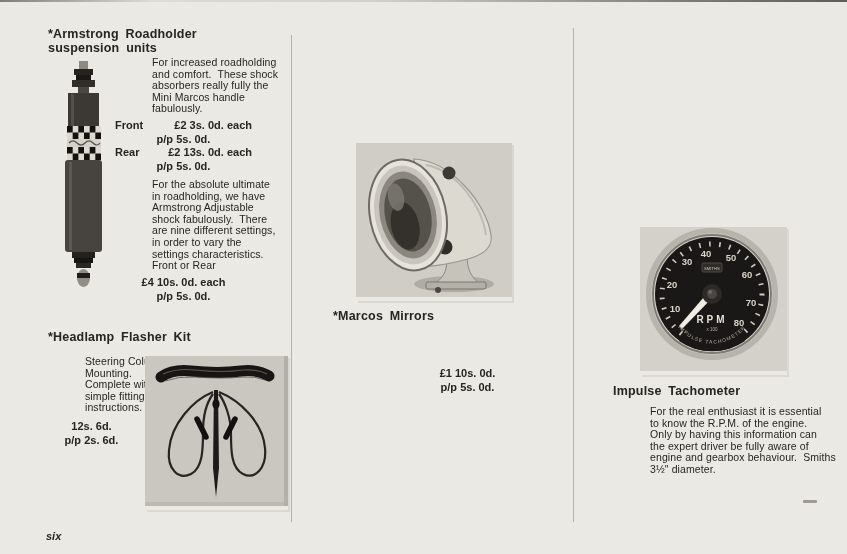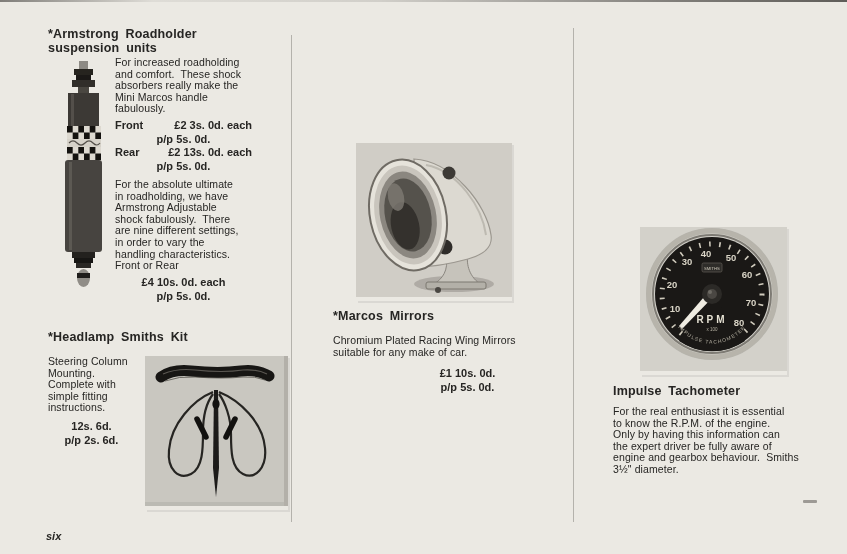--- a/index.html
+++ b/index.html
@@ -7,21 +7,21 @@
     position:relative; width:847px; height:554px;
     background:#ebe9e3; overflow:hidden;
     font-family:"Liberation Sans", sans-serif; color:#262523;padding-left:24px;
   }
   .abs { position:absolute; }
   .heading {
     position:absolute; font-weight:bold; font-size:12.5px; line-height:13.5px;
     letter-spacing:.2px; word-spacing:3px; white-space:pre;
   }
   .bodytxt { position:absolute; font-size:10.5px; line-height:11.6px; letter-spacing:.1px; }
-  .bodytxt div { white-space:pre; }
+  .bodytxt div { white-space:pre;margin-left:37px; }
   .priceblock { position:absolute; font-weight:bold; font-size:11px; line-height:13.5px; }
   .prow { display:flex; justify-content:space-between; white-space:pre;gap:20px; }
   .pright { text-align:center; white-space:pre; }
   .divider { position:absolute; width:1px; background:rgba(92,90,84,.38); }
   .photo { position:absolute; box-shadow:2px 2px 0 rgba(0,0,0,.07); }
   .pagenum { position:absolute; font-style:italic; font-weight:bold; font-size:11px;margin-top:17px; }
   .scan-top {
     position:absolute; left:0; top:0; width:847px; height:2px;
     background:linear-gradient(90deg, rgba(20,18,15,.5), rgba(20,18,15,.06) 18%, rgba(20,18,15,.12) 45%, rgba(20,18,15,.5) 80%, rgba(20,18,15,.65));
   }
@@ -76,21 +76,21 @@
       <rect x="19" y="198" width="19" height="5" fill="#171614"></rect>
       <rect x="21" y="203" width="15" height="5" fill="#2a2825"></rect>
       <ellipse cx="28.5" cy="218" rx="6.5" ry="9" fill="#908d87"></ellipse>
       <rect x="22" y="213" width="13" height="5" fill="#1f1d1b"></rect>
     </svg>
   </div>
 
   <div class="bodytxt" style="left:115px; top:57px">
     <div>For increased roadholding</div>
     <div>and comfort.  These shock</div>
-    <div>absorbers really make the</div>
+    <div>absorbers really fully the</div>
     <div>Mini Marcos handle</div>
     <div>fabulously.</div>
   </div>
 
   <div class="priceblock" style="left:115px; top:119px; width:137px">
     <div class="prow">
       <span>Front</span>
       <span>£2 3s. 0d. each</span>
     </div>
     <div class="pright">p/p 5s. 0d.</div>
@@ -101,30 +101,30 @@
     <div class="pright">p/p 5s. 0d.</div>
   </div>
 
   <div class="bodytxt" style="left:115px; top:179px">
     <div>For the absolute ultimate</div>
     <div>in roadholding, we have</div>
     <div>Armstrong Adjustable</div>
     <div>shock fabulously.  There</div>
     <div>are nine different settings,</div>
     <div>in order to vary the</div>
-    <div>handling characteristics.</div>
+    <div>settings characteristics.</div>
     <div>Front or Rear</div>
   </div>
 
   <div class="priceblock" style="left:115px; top:276px; width:137px">
     <div class="pright">£4 10s. 0d. each</div>
     <div class="pright">p/p 5s. 0d.</div>
   </div>
 
-  <div class="heading" style="left:48px; top:331px">*Headlamp Smiths Kit</div>
+  <div class="heading" style="left:48px; top:331px">*Headlamp Flasher Kit</div>
 
   <div class="bodytxt" style="left:48px; top:356px">
     <div>Steering Column</div>
     <div>Mounting.</div>
     <div>Complete with</div>
     <div>simple fitting</div>
     <div>instructions.</div>
   </div>
 
   <div class="priceblock" style="left:48px; top:420px; width:87px">
@@ -174,24 +174,20 @@
         <ellipse cx="52" cy="72" rx="28" ry="44" fill="#8b8780"></ellipse>
         <ellipse cx="52" cy="72" rx="23" ry="37" fill="#55524c"></ellipse>
         <ellipse cx="47" cy="82" rx="14" ry="24" fill="#34312d"></ellipse>
         <ellipse cx="44" cy="52" rx="8" ry="14" fill="#7e7a73" opacity=".8"></ellipse>
       </g>
     </svg>
   </div>
 
   <div class="heading" style="left:333px; top:310px">*Marcos Mirrors</div>
 
-  <div class="bodytxt" style="left:333px; top:335px">
-    <div>Chromium Plated Racing Wing Mirrors</div>
-    <div>suitable for any make of car.</div>
-  </div>
 
   <div class="priceblock" style="left:400px; top:367px; width:135px">
     <div class="pright">£1 10s. 0d.</div>
     <div class="pright">p/p 5s. 0d.</div>
   </div>
 
   <div class="photo" style="left:640px; top:227px">
     <svg width="147" height="144" viewBox="0 0 147 144">
       <rect x="0" y="0" width="147" height="144" fill="#d3d1ca"></rect>
       <circle cx="72" cy="67" r="65" fill="none" stroke="#9a978f" stroke-width="2" opacity=".5"></circle>

